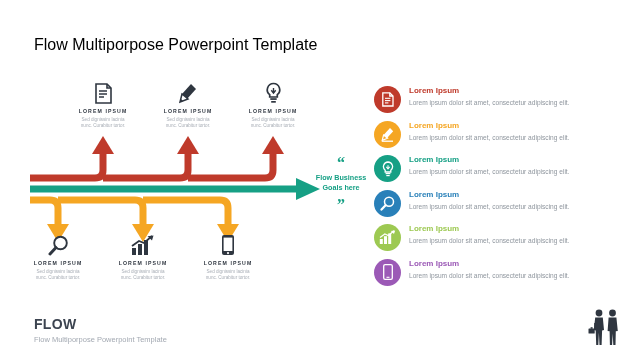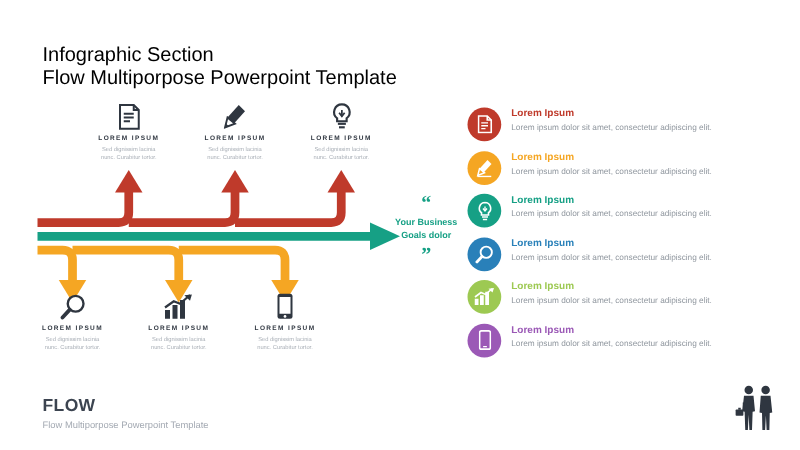--- a/index.html
+++ b/index.html
@@ -133,21 +133,20 @@
   #footer-people {
     position: absolute;
     right: 14px;
     bottom: 8px;
   }
 </style>
 </head>
 <body>
 
 <div id="header">
-  <div>Infographic Section</div>
   <div>Flow Multiporpose Powerpoint Template</div>
 </div>
 
 <div id="flow-diagram">
   <svg width="360" height="225" viewBox="0 0 360 225">
 
     <g fill="none" stroke="#bf3a2b" stroke-width="7" stroke-linecap="butt">
       <path d="M 30 100 L 95 100 Q 103 100 103 92 L 103 72"></path>
       <path d="M 103 100 L 180 100 Q 188 100 188 92 L 188 72"></path>
       <path d="M 188 100 L 265 100 Q 273 100 273 92 L 273 72"></path>
@@ -263,22 +262,22 @@
     <div class="node-desc">
       <div>Sed dignissim lacinia</div>
       <div>nunc. Curabitur tortor.</div>
     </div>
   </div>
 </div>
 
 <div id="center-quote">
   <div id="quote-open" class="quote-mark">“</div>
   <div id="quote-text">
-    <div>Your Business</div>
-    <div>Goals dolor</div>
+    <div>Flow Business</div>
+    <div>Goals here</div>
   </div>
   <div id="quote-close" class="quote-mark">”</div>
 </div>
 
 <div id="feature-list">
 
   <div class="feature-row">
     <div class="feature-badge" style="background:#bf3a2b;">
       <svg width="12" height="15" viewBox="0 0 12 15">
         <path d="M0.8 0.8 h7 l3.2 3.2 v10 h-10.2 z" fill="none" stroke="#ffffff" stroke-width="1.3"></path>

